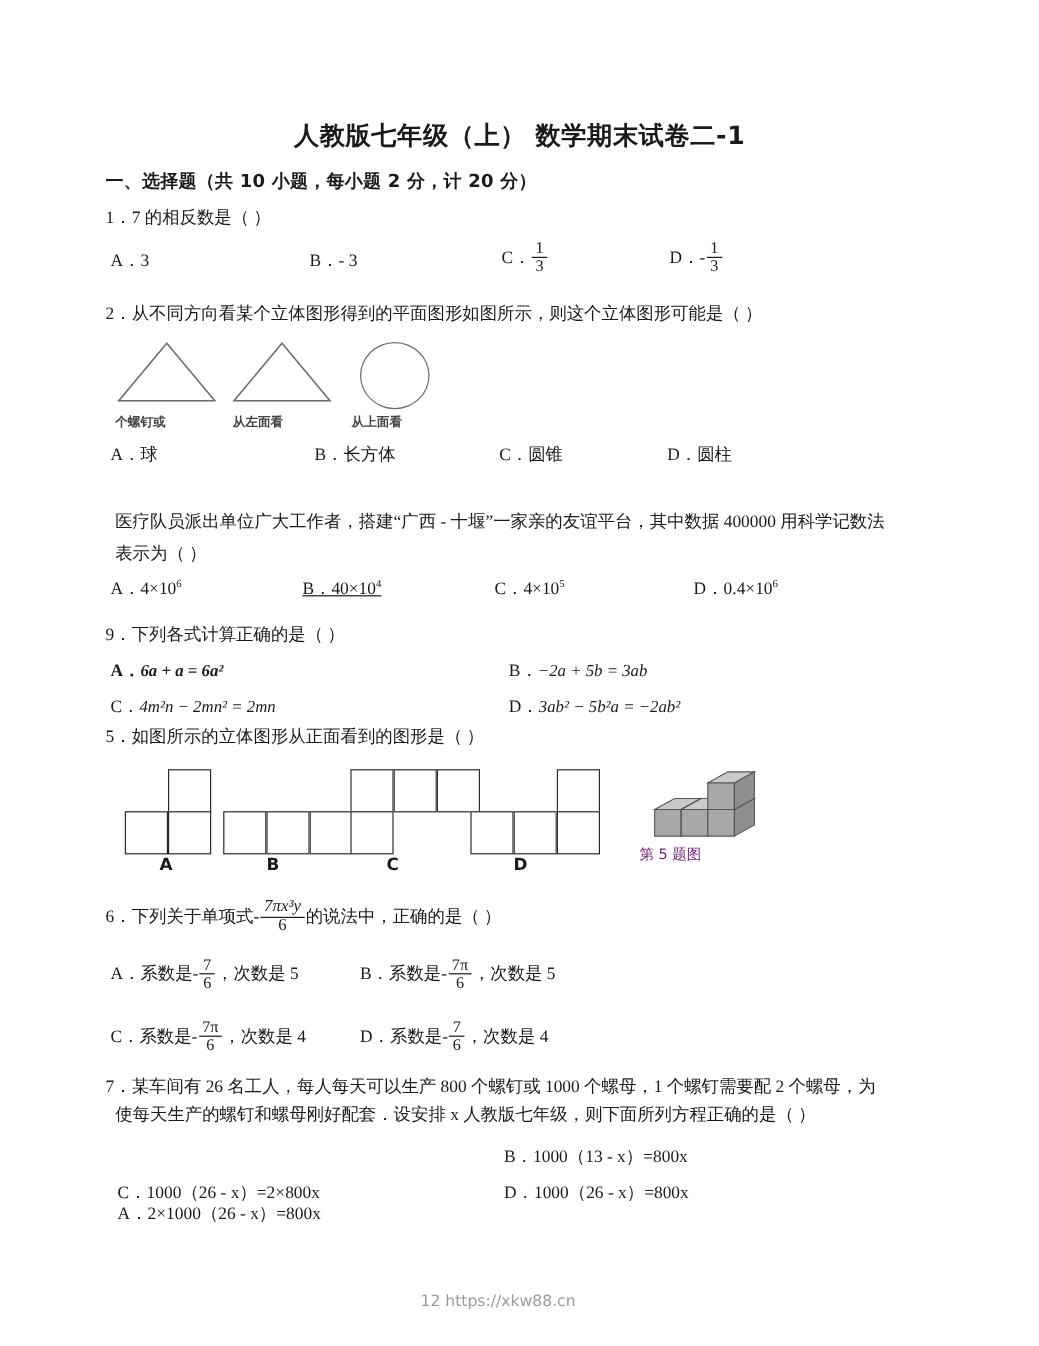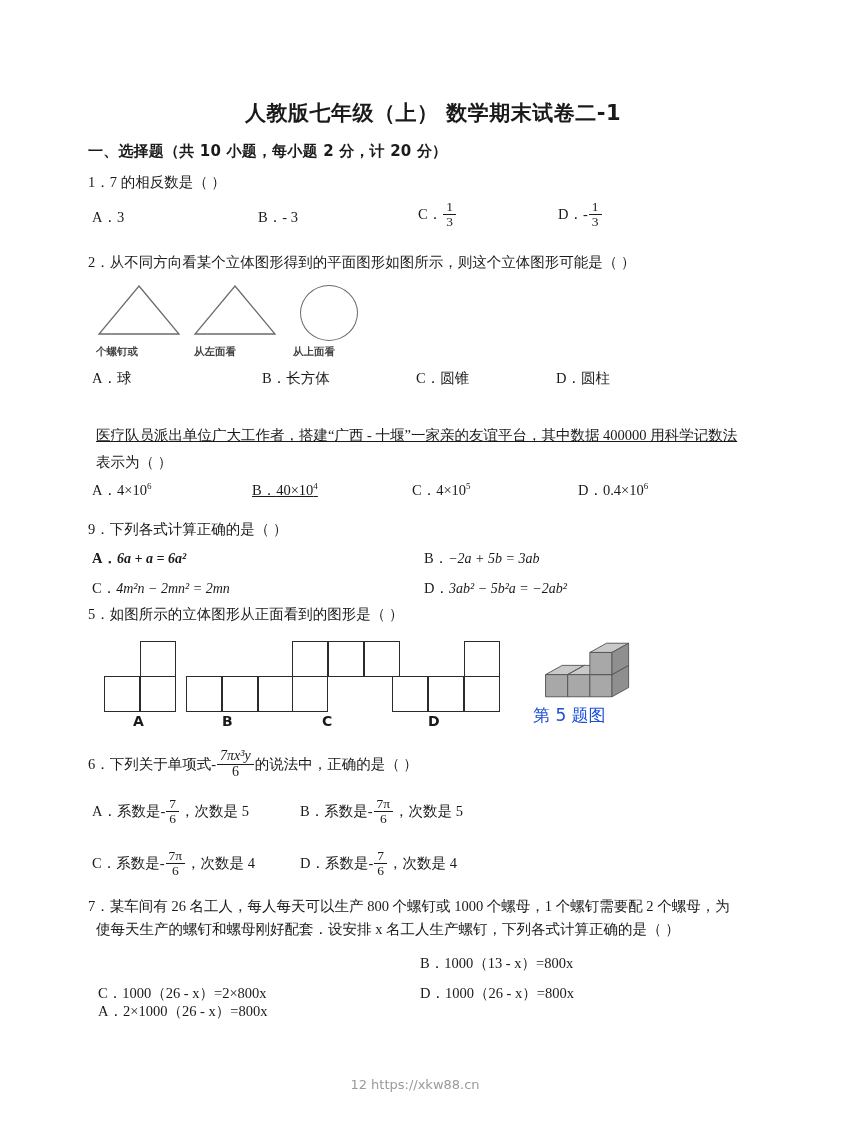--- a/index.html
+++ b/index.html
@@ -112,23 +112,23 @@
     font-weight: bold;
     font-family: "DejaVu Sans", "Liberation Sans", sans-serif;
     color: #1a1a1a;
   }
 
   
   .cubes { position: absolute; left: 540px; top: 630px; width: 120px; height: 80px; }
   .figcap {
     position: absolute;
     left: 533px; top: 704px;
-    font-size: 17px;
-    font-family: "DejaVu Sans", "Liberation Sans", sans-serif;
-    color: #1d4ed8;
+    font-size: 12px;
+    font-family: "DejaVu Sans", "Liberation Sans", sans-serif;
+    color: #701a75;
     white-space: nowrap;
   }
 
   .footer {
     position: absolute;
     left: 0; top: 1077px;
     width: 830px;
     text-align: center;
     font-size: 13px;
     color: #9a9a9a;
@@ -173,21 +173,21 @@
     <div class="viewlabel" style="left:96px; top:345px;">个螺钉或</div>
     <div class="viewlabel" style="left:194px; top:345px;">从左面看</div>
     <div class="viewlabel" style="left:293px; top:345px;">从上面看</div>
   </div>
 
   <div class="opt" style="left:92px; top:369px;">A．球</div>
   <div class="opt" style="left:262px; top:369px;">B．长方体</div>
   <div class="opt" style="left:416px; top:369px;">C．圆锥</div>
   <div class="opt" style="left:556px; top:369px;">D．圆柱</div>
 
-  <div class="qline" style="left:96px; top:425px;text-decoration:underline;">医疗队员派出单位广大工作者，搭建“广西 - 十堰”一家亲的友谊平台，其中数据 400000 用科学记数法</div>
+  <div class="qline" style="left:96px; top:425px;">医疗队员派出单位广大工作者，搭建“广西 - 十堰”一家亲的友谊平台，其中数据 400000 用科学记数法</div>
   <div class="qline" style="left:96px; top:452px;">表示为（        ）</div>
 
   <div class="opt" style="left:92px; top:481px;">
     <span>A．</span><span>4×10</span><sup>6</sup>
   </div>
   <div class="opt" style="left:252px; top:481px;text-decoration:underline;">
     <span>B．</span><span>40×10</span><sup>4</sup>
   </div>
   <div class="opt" style="left:412px; top:481px;">
     <span>C．</span><span>4×10</span><sup>5</sup>
@@ -273,21 +273,21 @@
     <span>B．</span><span>系数是</span><span>-</span><span class="frac"><span class="num">7π</span><span class="den">6</span></span><span>，次数是 5</span>
   </div>
   <div class="opt" style="left:92px; top:850px;">
     <span>C．</span><span>系数是</span><span>-</span><span class="frac"><span class="num">7π</span><span class="den">6</span></span><span>，次数是 4</span>
   </div>
   <div class="opt" style="left:300px; top:850px;">
     <span>D．</span><span>系数是</span><span>-</span><span class="frac"><span class="num">7</span><span class="den">6</span></span><span>，次数是 4</span>
   </div>
 
   <div class="qline" style="left:88px; top:896px;">7．某车间有 26 名工人，每人每天可以生产 800 个螺钉或 1000 个螺母，1 个螺钉需要配 2 个螺母，为</div>
-  <div class="qline" style="left:96px; top:919px;">使每天生产的螺钉和螺母刚好配套．设安排 x 名工人生产螺钉，下列各式计算正确的是（          ）</div>
+  <div class="qline" style="left:96px; top:919px;">使每天生产的螺钉和螺母刚好配套．设安排 x 人教版七年级，则下面所列方程正确的是（          ）</div>
 
   <div class="opt" style="left:98px; top:1002px;">A．2×1000（26 - x）=800x</div>
   <div class="opt" style="left:420px; top:954px;">B．1000（13 - x）=800x</div>
   <div class="opt" style="left:98px; top:984px;">C．1000（26 - x）=2×800x</div>
   <div class="opt" style="left:420px; top:984px;">D．1000（26 - x）=800x</div>
 
   <div class="footer">12 https://xkw88.cn</div>
 
 </div>
 

